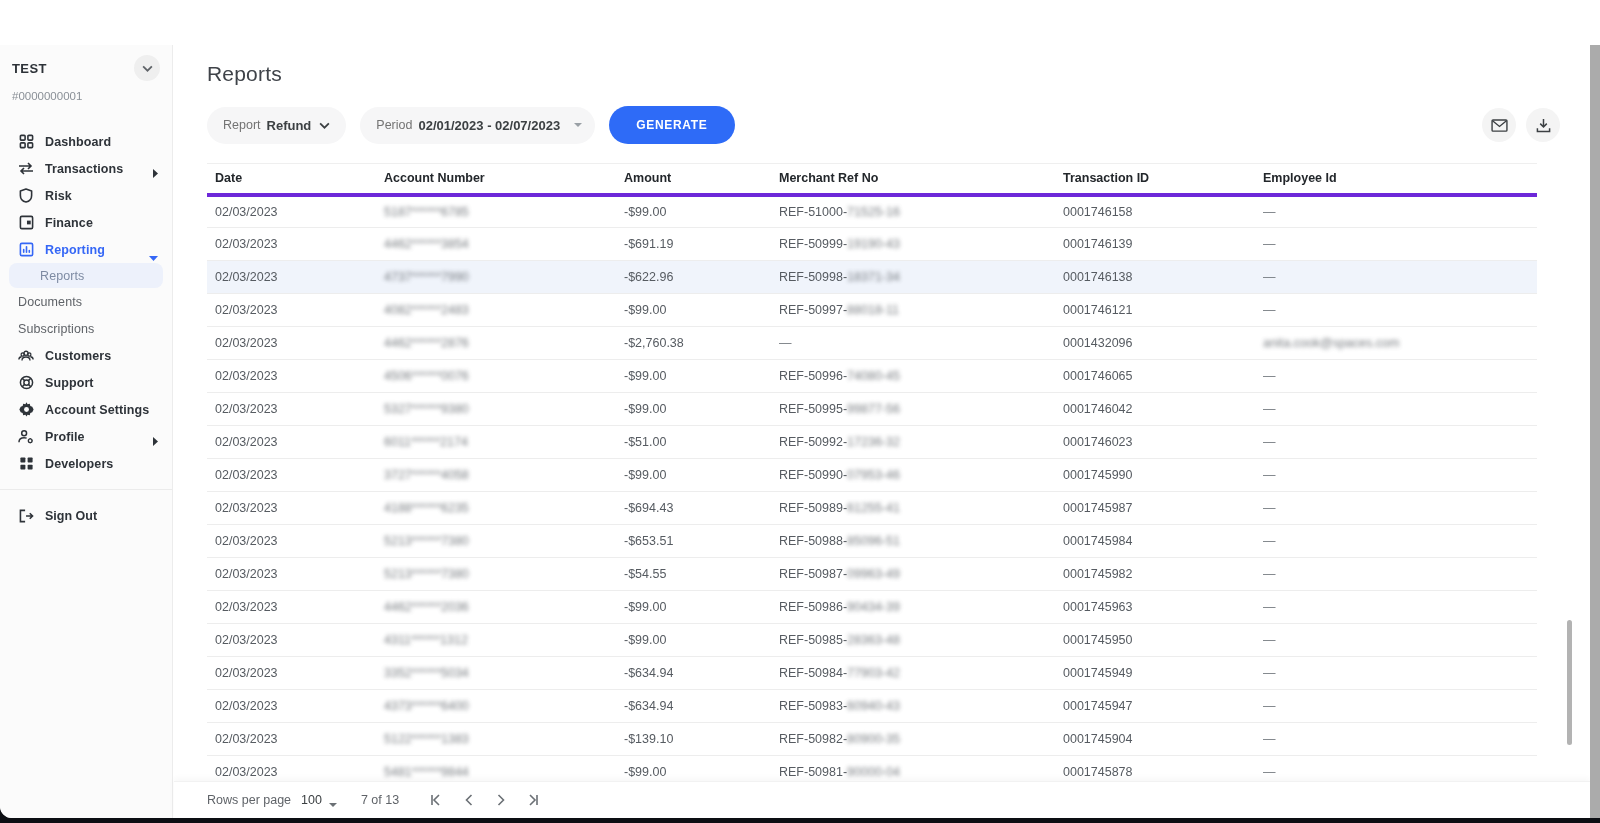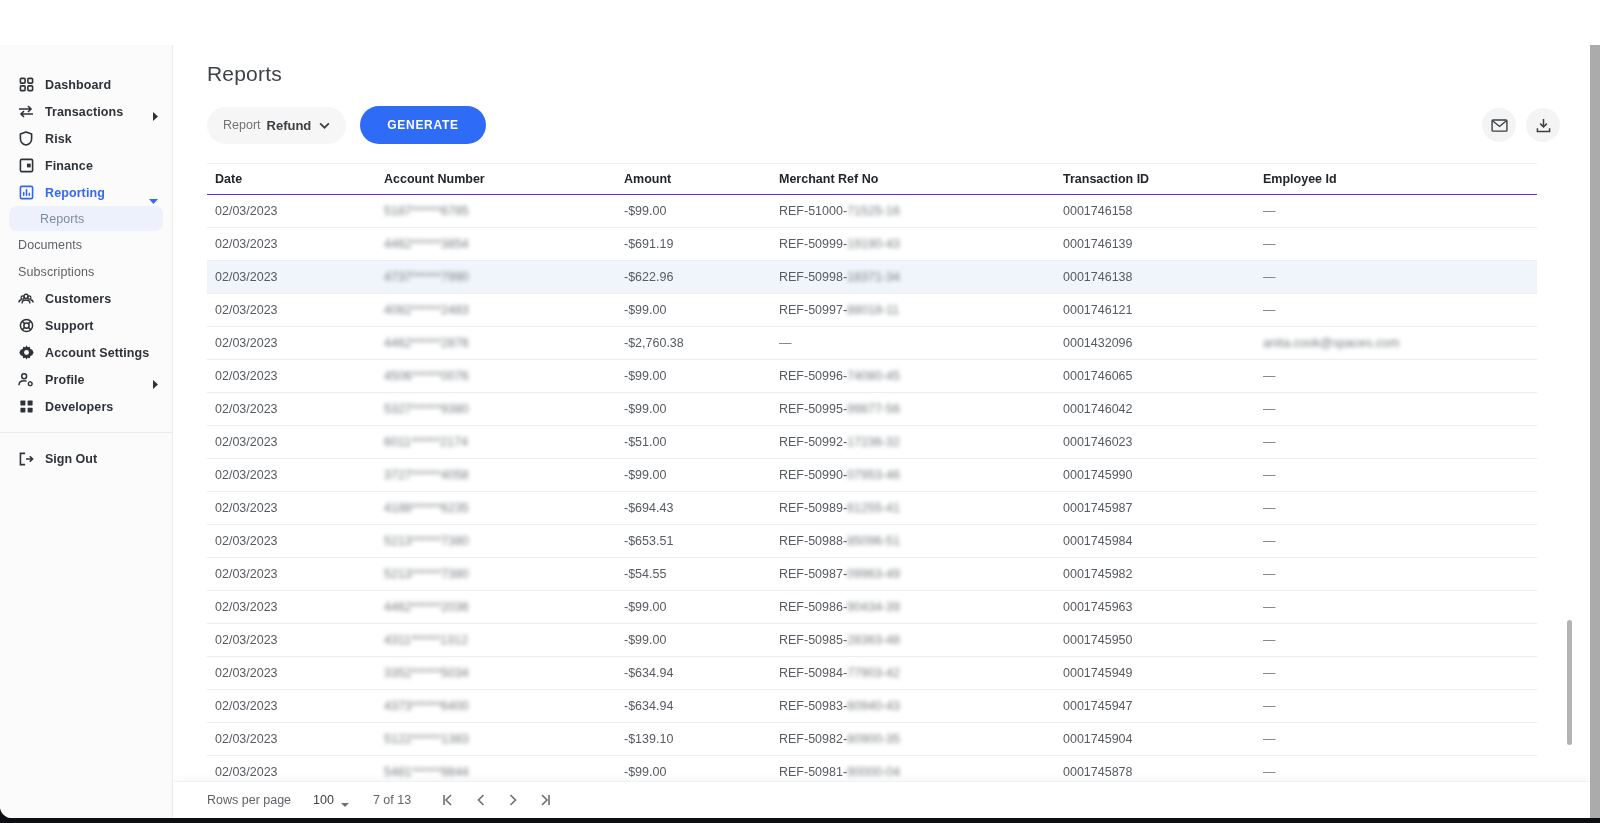--- a/index.html
+++ b/index.html
@@ -61,55 +61,64 @@
   .filter-right { margin-left:auto; display:flex; gap:10px; }
   .circle-btn { width:34px; height:34px; border-radius:50%; background:#f4f4f4; display:flex;
                 align-items:center; justify-content:center; cursor:pointer; }
 
   
   .table-wrap { position:absolute; left:33px; top:118px; width:1330px; height:619px; overflow:hidden; }
   table { border-collapse:collapse; table-layout:fixed; width:1330px; }
   col.c-date{width:169px} col.c-acct{width:240px} col.c-amt{width:155px}
   col.c-ref{width:284px} col.c-tx{width:200px} col.c-emp{width:282px}
   thead th { text-align:left; font-size:12.5px; font-weight:700; color:#23272b; height:31px;
-             border-top:1px solid #efefef; border-bottom:1px solid #6d28d9; padding:0 0 0 8px; }
+             border-top:1px solid #efefef; border-bottom:4px solid #6d28d9; padding:0 0 0 8px; }
   tbody td { height:33px; font-size:12.5px; color:#565b61; border-bottom:1px solid #ededed;
              padding:0 0 0 8px; white-space:nowrap; overflow:hidden; }
   tbody tr { background:#fff; cursor:pointer; }
   tbody tr.hl { background:#f0f4fb; }
   .blur { filter:blur(2.3px); opacity:.8; }
   .dash { color:#73787e; }
 
   
   .inner-thumb { position:absolute; left:1393px; top:575px; width:5px; height:125px;
                  background:#b3b3b3; border-radius:3px; cursor:pointer; }
 
   
   .footer { position:absolute; left:0; right:0; bottom:0; height:37px; background:#fff;
             border-top:1px solid #f2f2f2; box-shadow:0 -3px 6px rgba(0,0,0,.03);
             display:flex; align-items:center; padding-left:33px; }
   .footer .ftext { font-size:12.5px; color:#5f6368; }
-  .rpp-select { display:flex; align-items:flex-end; margin-left:22px; cursor:pointer; }
+  .rpp-select { display:flex; align-items:flex-end; margin-left:10px; cursor:pointer; }
   .rpp-select .ftext { color:#3c4043; }
   .caret-down { width:0; height:0; border-left:4px solid transparent; border-right:4px solid transparent;
                 border-top:4px solid #6b7075; margin-left:7px; }
   .pageinfo { margin-left:24px; }
   .pager { display:flex; align-items:center; gap:9px; margin-left:24px; }
   .pager .pbtn { width:24px; height:24px; display:flex; align-items:center; justify-content:center; cursor:pointer; }
 
   
   #winscroll { position:absolute; top:45px; right:0; width:10px; height:773px; background:#ababab; }
 </style>
 </head>
 <body>
 
 <div id="app">
 
 
   <div id="sidebar">
+    <div class="acct">
+      <div class="acct-name">TEST</div>
+      <div class="acct-toggle">
+        <svg width="11" height="7" viewBox="0 0 12 8" fill="none" stroke="#5f6368" stroke-width="2">
+            <path d="M1 1.5 6 6.5 11 1.5"></path>
+          </svg>
+      </div>
+      <div class="acct-num">#0000000001</div>
+    </div>
 
     <div class="menu">
       <div class="mitem">
         <span class="ic">
           <svg width="15" height="15" viewBox="0 0 16 16" fill="none" stroke="#2e3339" stroke-width="1.7">
               <rect x="1.5" y="1.5" width="5" height="5" rx="1"></rect>
               <rect x="9.5" y="1.5" width="5" height="5" rx="1"></rect>
               <rect x="1.5" y="9.5" width="5" height="5" rx="1"></rect>
               <rect x="9.5" y="9.5" width="5" height="5" rx="1"></rect>
             </svg>
@@ -244,20 +253,25 @@
   <div id="main">
     <div class="page-title">Reports</div>
 
     <div class="filterbar">
       <div class="chip">
         <span class="glabel">Report</span>
         <span class="gvalue">Refund</span>
         <svg width="11" height="7" viewBox="0 0 12 8" fill="none" stroke="#3c4043" stroke-width="2">
             <path d="M1 1.5 6 6.5 11 1.5"></path>
           </svg>
+      </div>
+      <div class="chip" style="padding-right:13px;">
+        <span class="glabel">Period</span>
+        <span class="gvalue">02/01/2023 - 02/07/2023</span>
+        <span class="caret-down" style="margin-left:14px;border-top-color:#9aa0a6;"></span>
       </div>
       <button class="btn-generate">GENERATE</button>
       <div class="filter-right">
         <div class="circle-btn">
           <svg width="17" height="13" viewBox="0 0 18 14" fill="none" stroke="#3c4043" stroke-width="1.5">
               <rect x="1" y="1" width="16" height="12" rx="1"></rect>
               <path d="M1.5 1.8 9 8l7.5-6.2"></path>
             </svg>
         </div>
         <div class="circle-btn">

